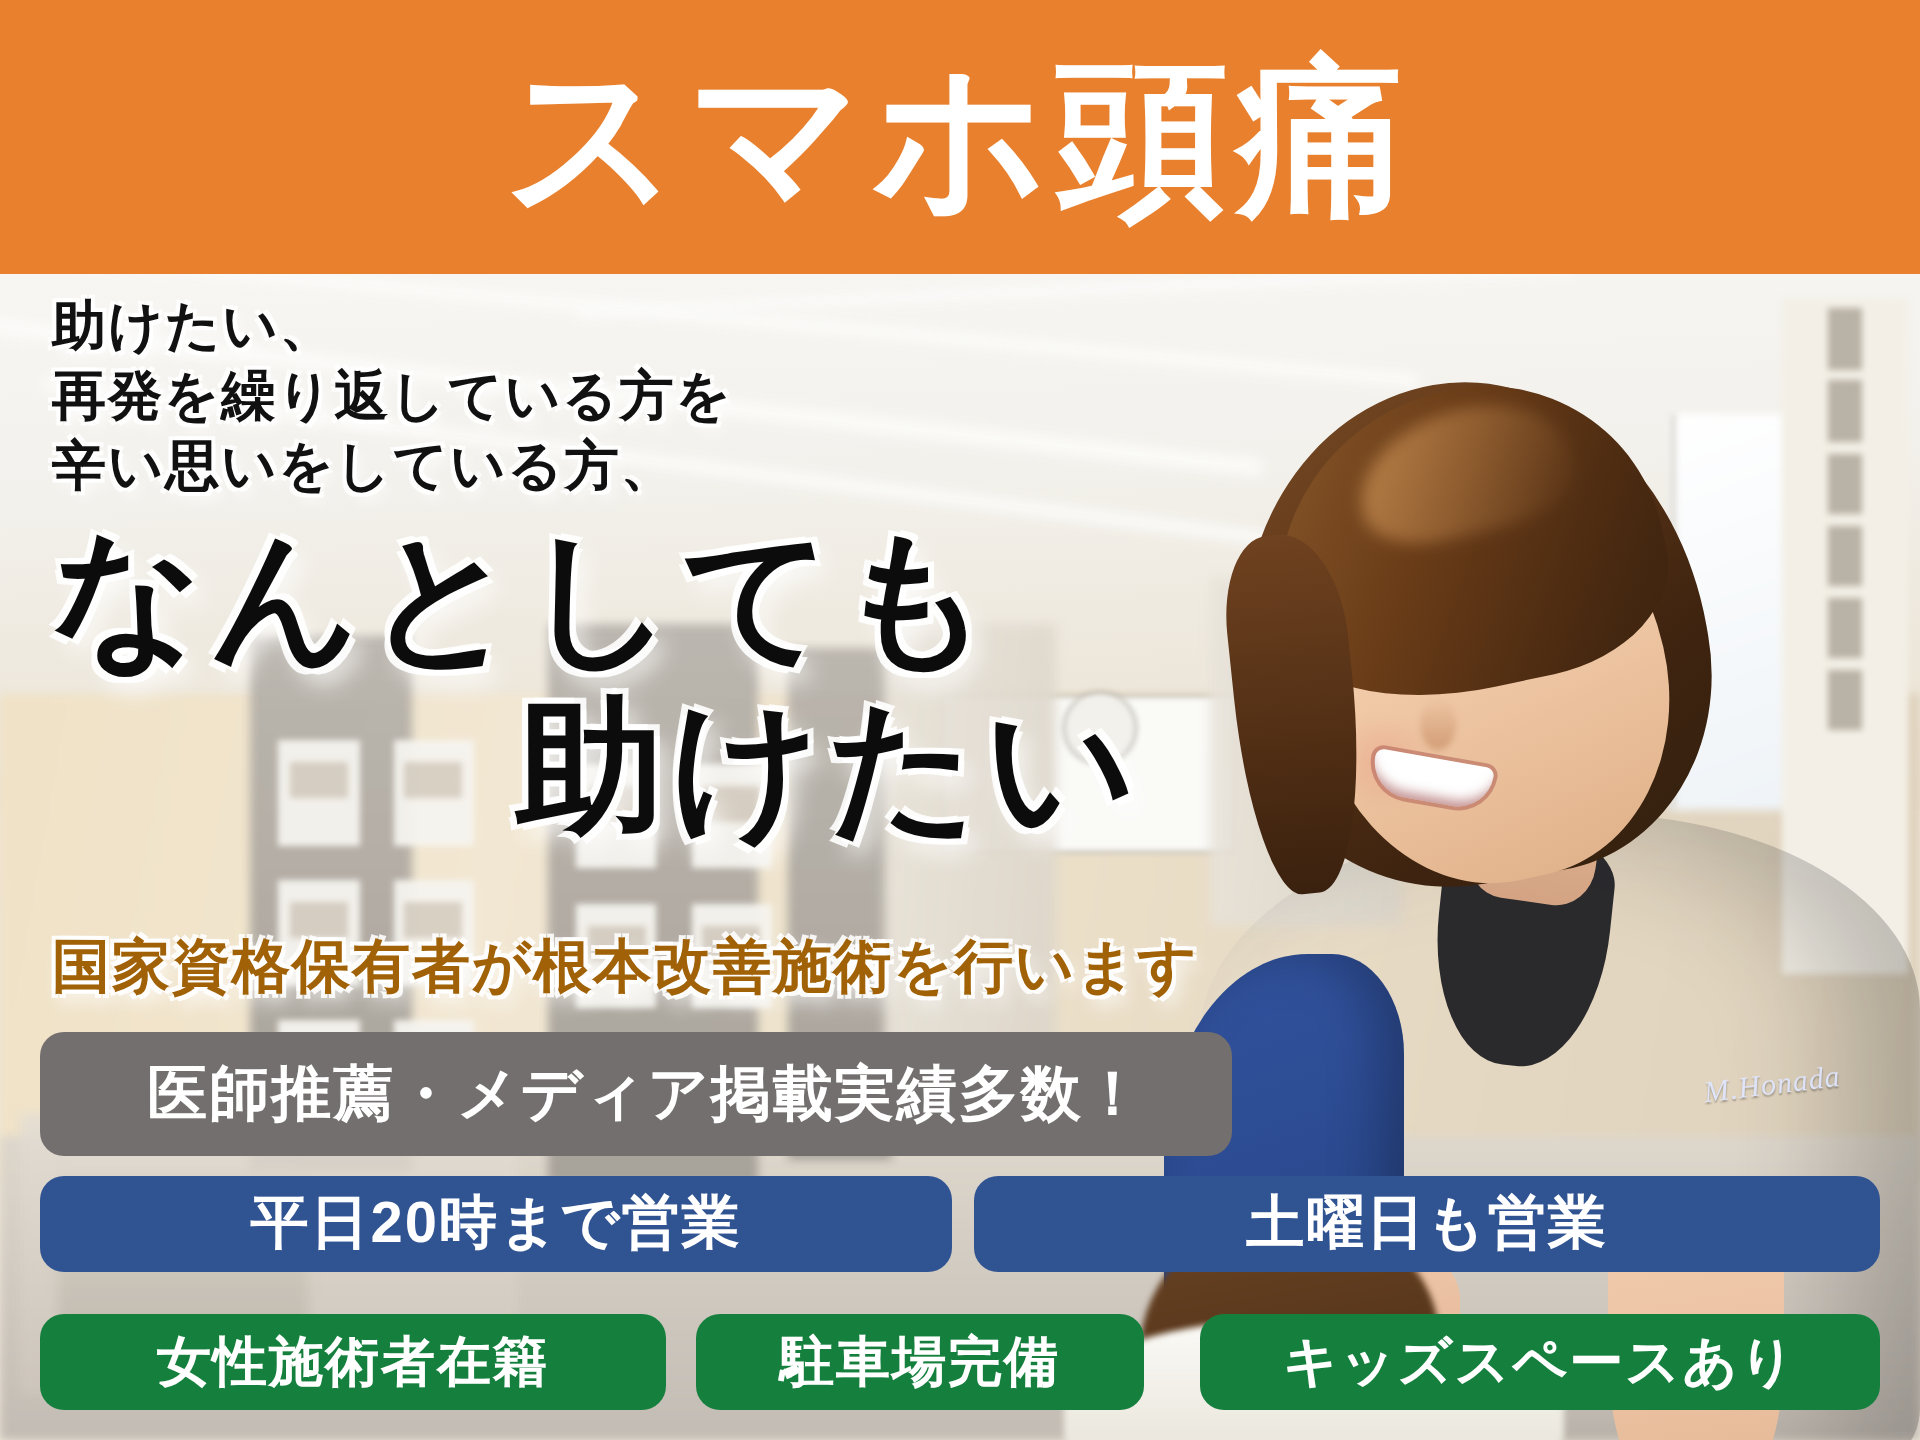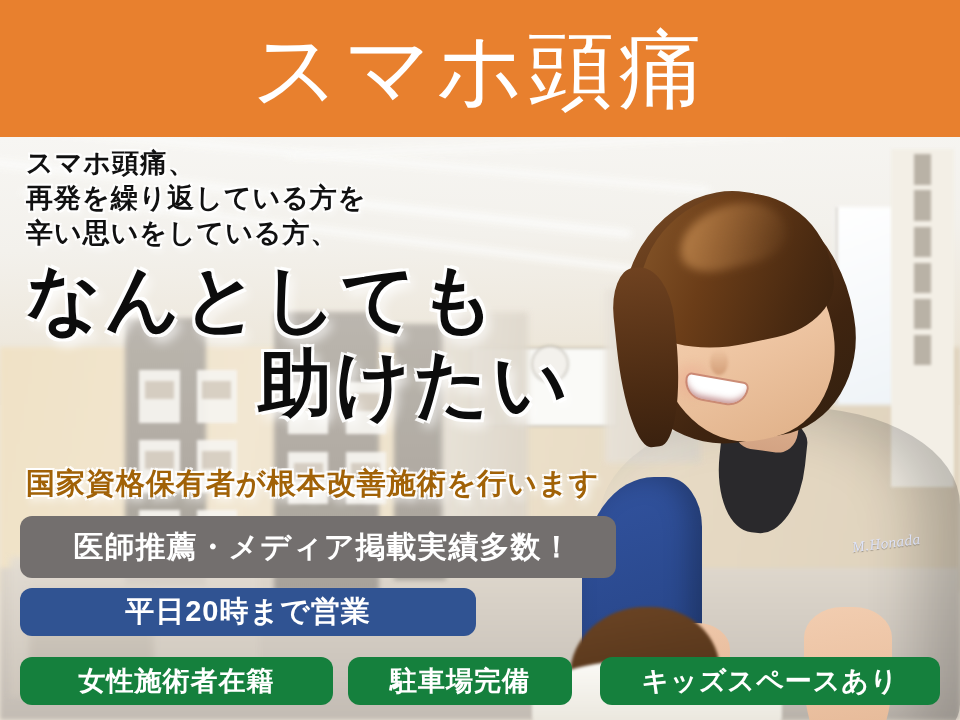--- a/index.html
+++ b/index.html
@@ -363,21 +363,21 @@
     width: 960px;
     height: 137px;
     background: #e8802e;
     display: flex;
     align-items: center;
     justify-content: center;
   }
   .header-title {
     color: #ffffff;
     font-size: 86px;
-    font-weight: 400;
+    font-weight: 700;
     letter-spacing: 4px;
     line-height: 1;
     margin: 0;
     white-space: nowrap;
   }
 
   
   .copy {
     position: absolute;
     left: 26px;
@@ -577,33 +577,34 @@
       <div class="patient-towel"></div>
     </div>
   </div>
 
   <div class="header-bar">
     <h1 class="header-title">スマホ頭痛</h1>
   </div>
 
   <div class="copy">
     <ul class="lead">
-      <li>スマホ頭痛、</li>
+      <li>助けたい、</li>
       <li>再発を繰り返している方を</li>
       <li>辛い思いをしている方、</li>
     </ul>
     <div class="headline">
       <span class="headline-line">なんとしても</span>
       <span class="headline-line indent">助けたい</span>
     </div>
   </div>
 
   <p class="subcopy">国家資格保有者が根本改善施術を行います</p>
 
   <div class="badge badge-media">医師推薦・メディア掲載実績多数！</div>
 
   <div class="badge badge-blue badge-weekday">平日20時まで営業</div>
+  <div class="badge badge-blue badge-saturday">土曜日も営業</div>
 
   <div class="badge badge-orange badge-female">女性施術者在籍</div>
   <div class="badge badge-orange badge-kids">キッズスペースあり</div>
   <div class="badge badge-orange badge-parking">駐車場完備</div>
 
 </div>
 
 </body></html>

